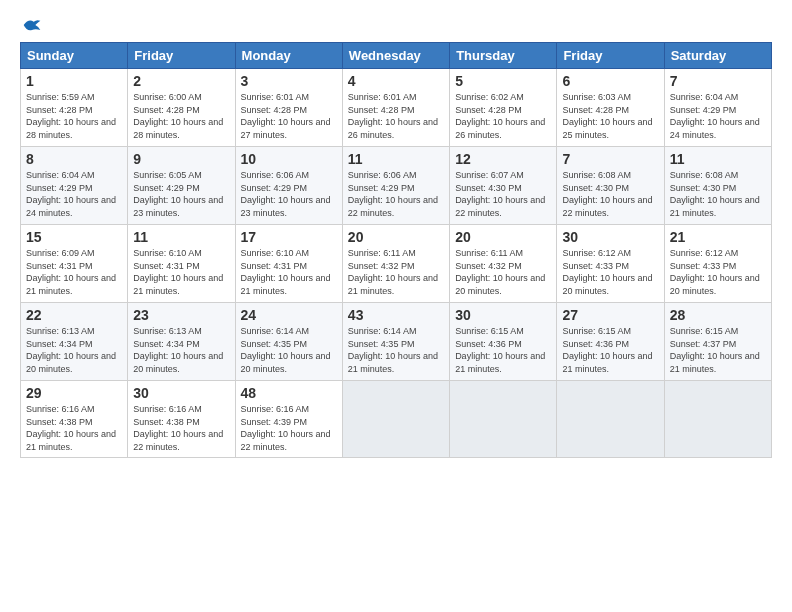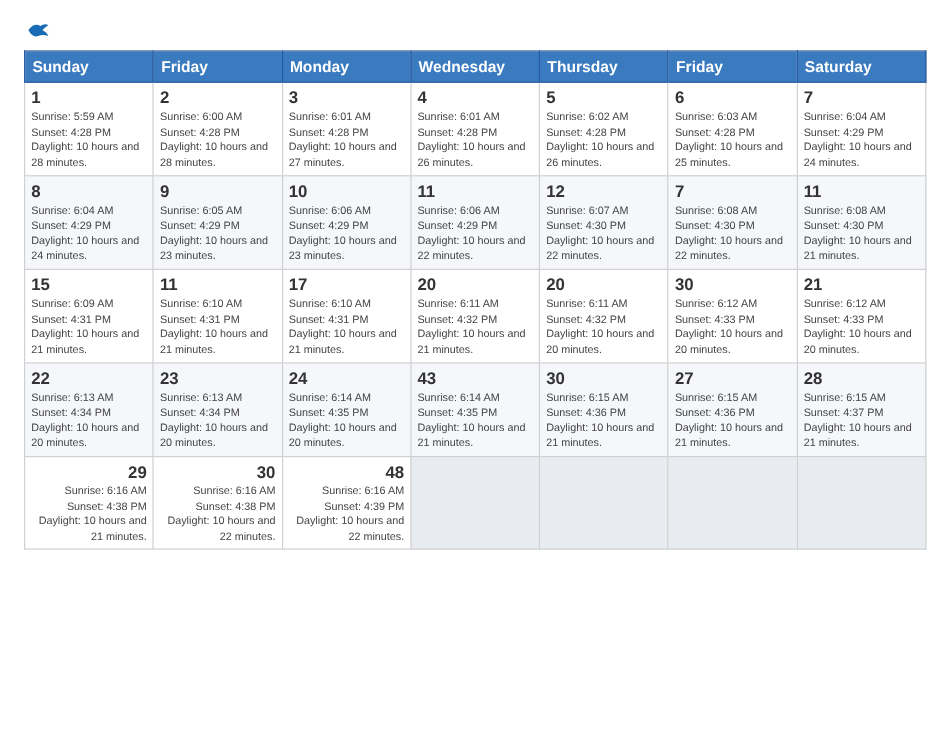--- a/index.html
+++ b/index.html
@@ -91,21 +91,20 @@
     .day-info {
       font-size: 9px;
       color: #444;
       line-height: 1.4;
     }
     td.empty {
       background: #e8ecf0 !important;
     }
     .last-row td {
       height: 68px;
-      text-align: right;
     }
   </style>
 </head>
 <body>
 
 <div class="container">
   <div class="header-top">
     <div class="logo">
       <div class="logo-text">
         <span class="logo-general"></span>

